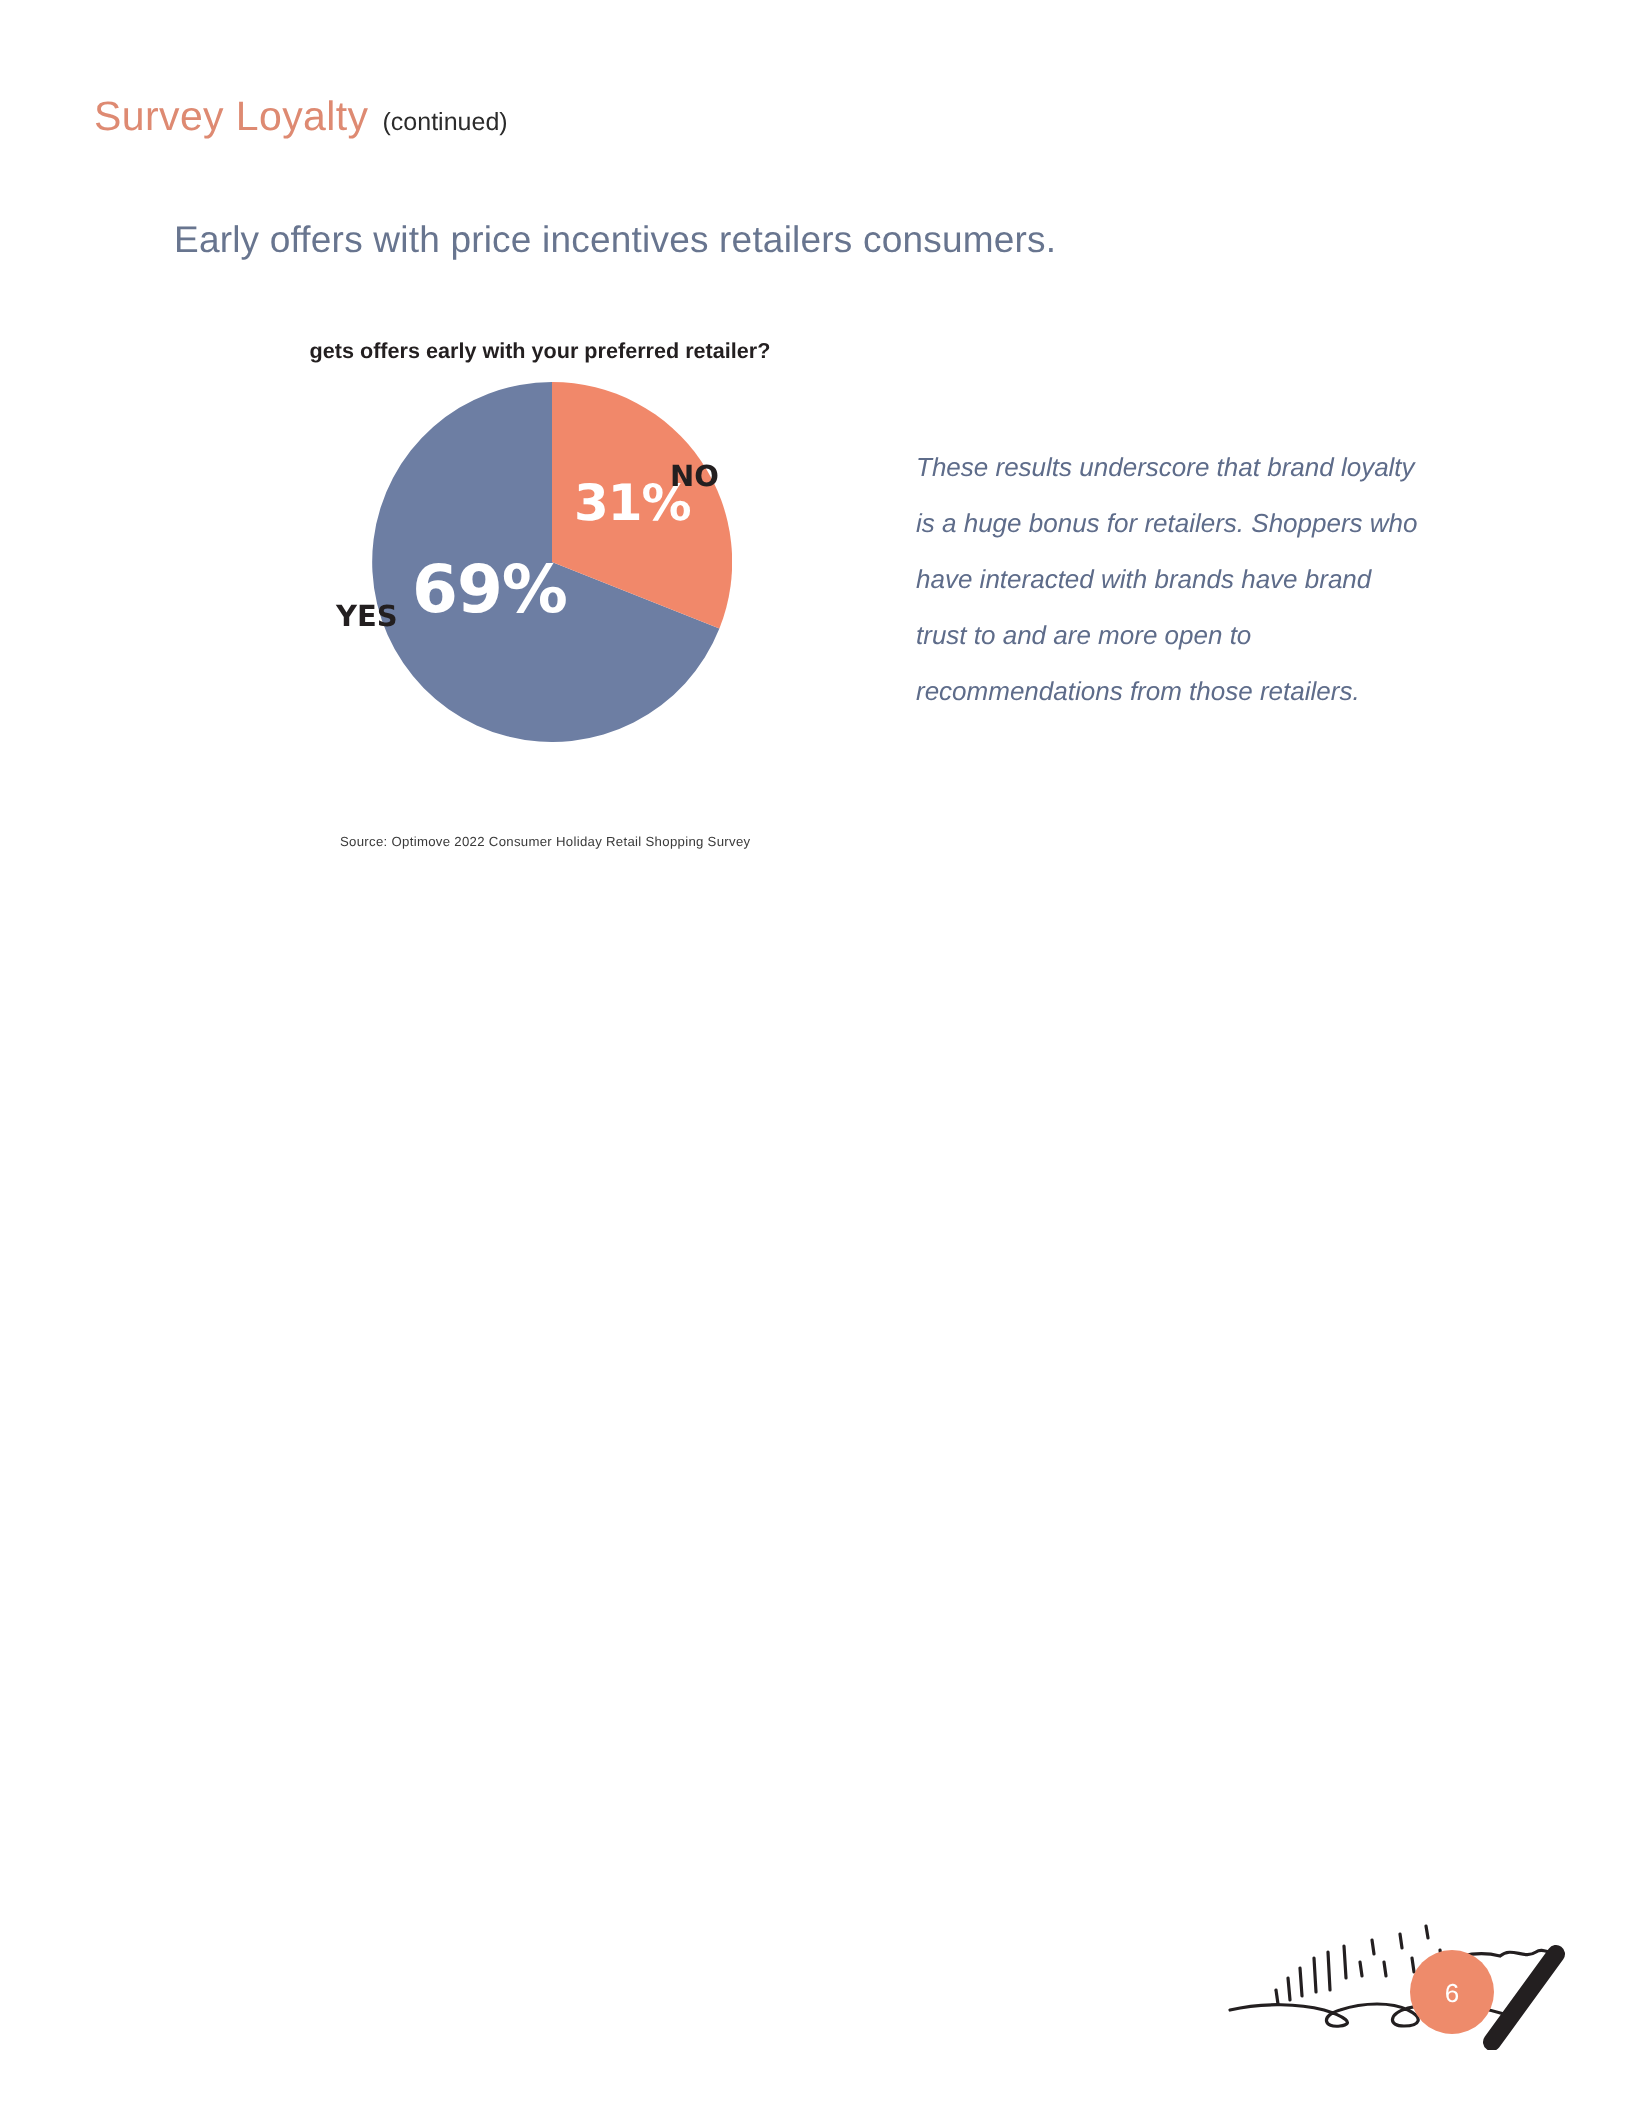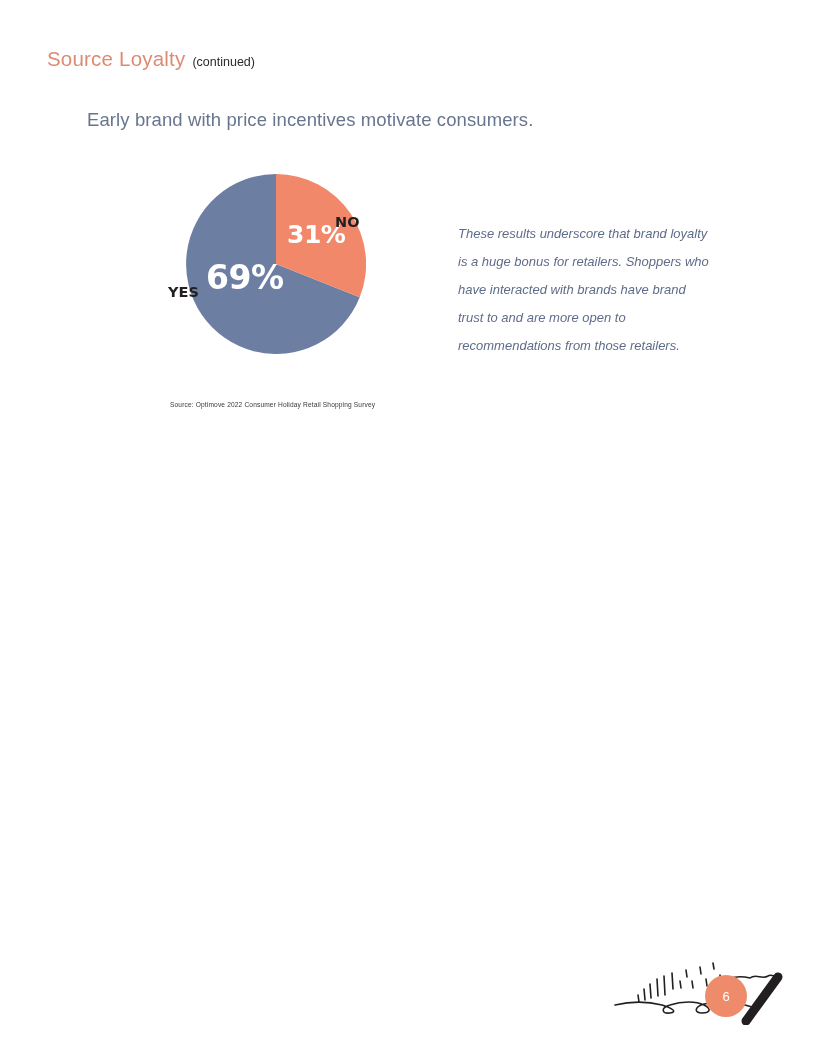--- a/index.html
+++ b/index.html
@@ -155,29 +155,30 @@
   #doodle-svg {
     position: absolute;
     left: 0;
     top: 0;
   }
 </style>
 </head>
 <body>
 
 <div id="page-header">
-  <span class="title">Source Loyalty</span>
+  <span class="title">Survey Loyalty</span>
   <span class="continued">(continued)</span>
 </div>
 
-<div id="subheading">Early brand with price incentives motivate consumers.</div>
+<div id="subheading">Early offers with price incentives retailers consumers.</div>
 
 <div id="figure-block">
 
   <div id="chart-title">
+    <span class="l2">gets offers early with your preferred retailer?</span>
   </div>
 
   <div id="pie-wrap">
     <svg id="pie-svg" width="180" height="180" viewBox="0 0 180 180">
 
       <path fill="#6D7EA3" d="M 90 90 L 173.7 123.3 A 90 90 0 1 1 90 0 Z"></path>
 
       <path fill="#F1886A" d="M 90 90 L 90 0 A 90 90 0 0 1 173.7 123.3 Z"></path>
     </svg>
 

